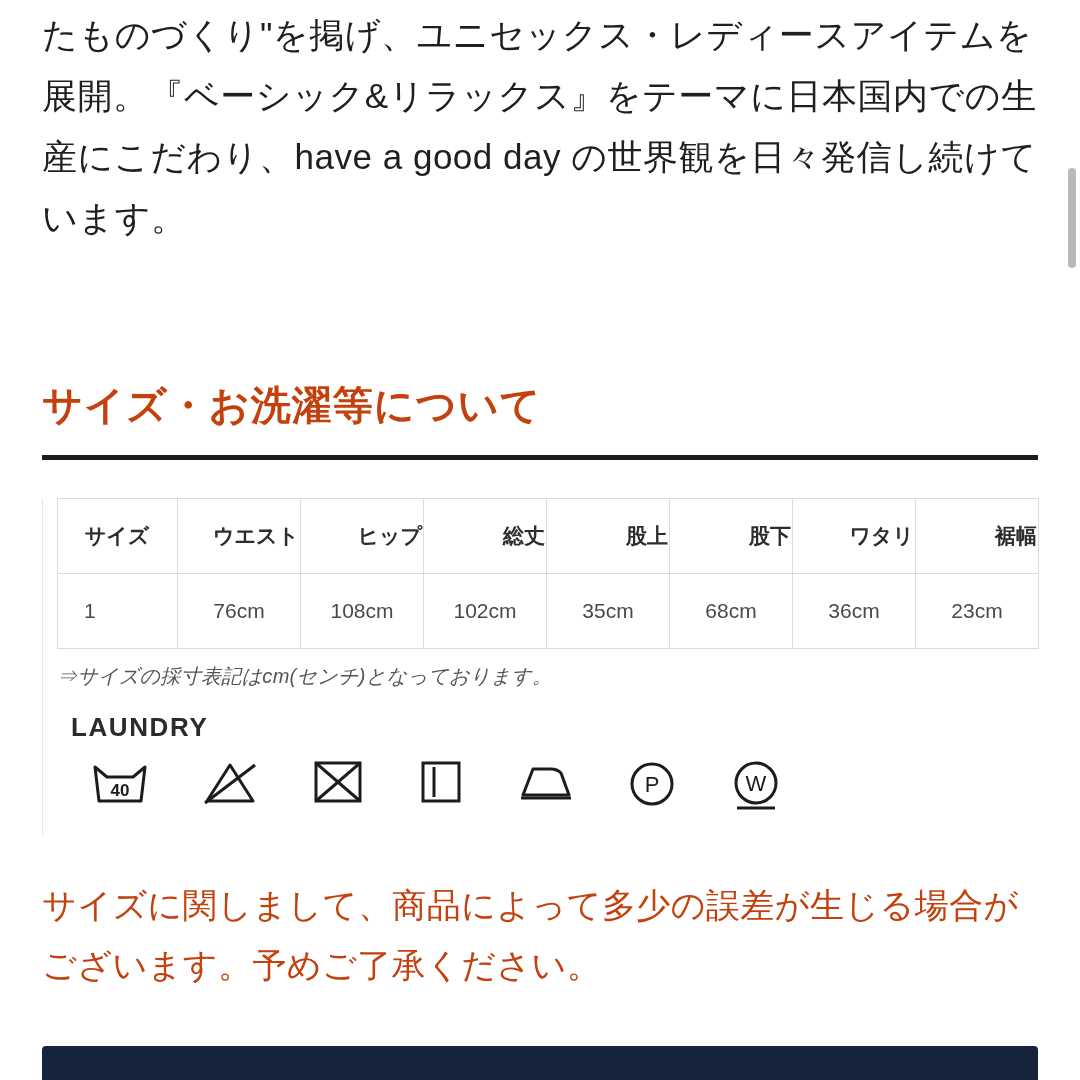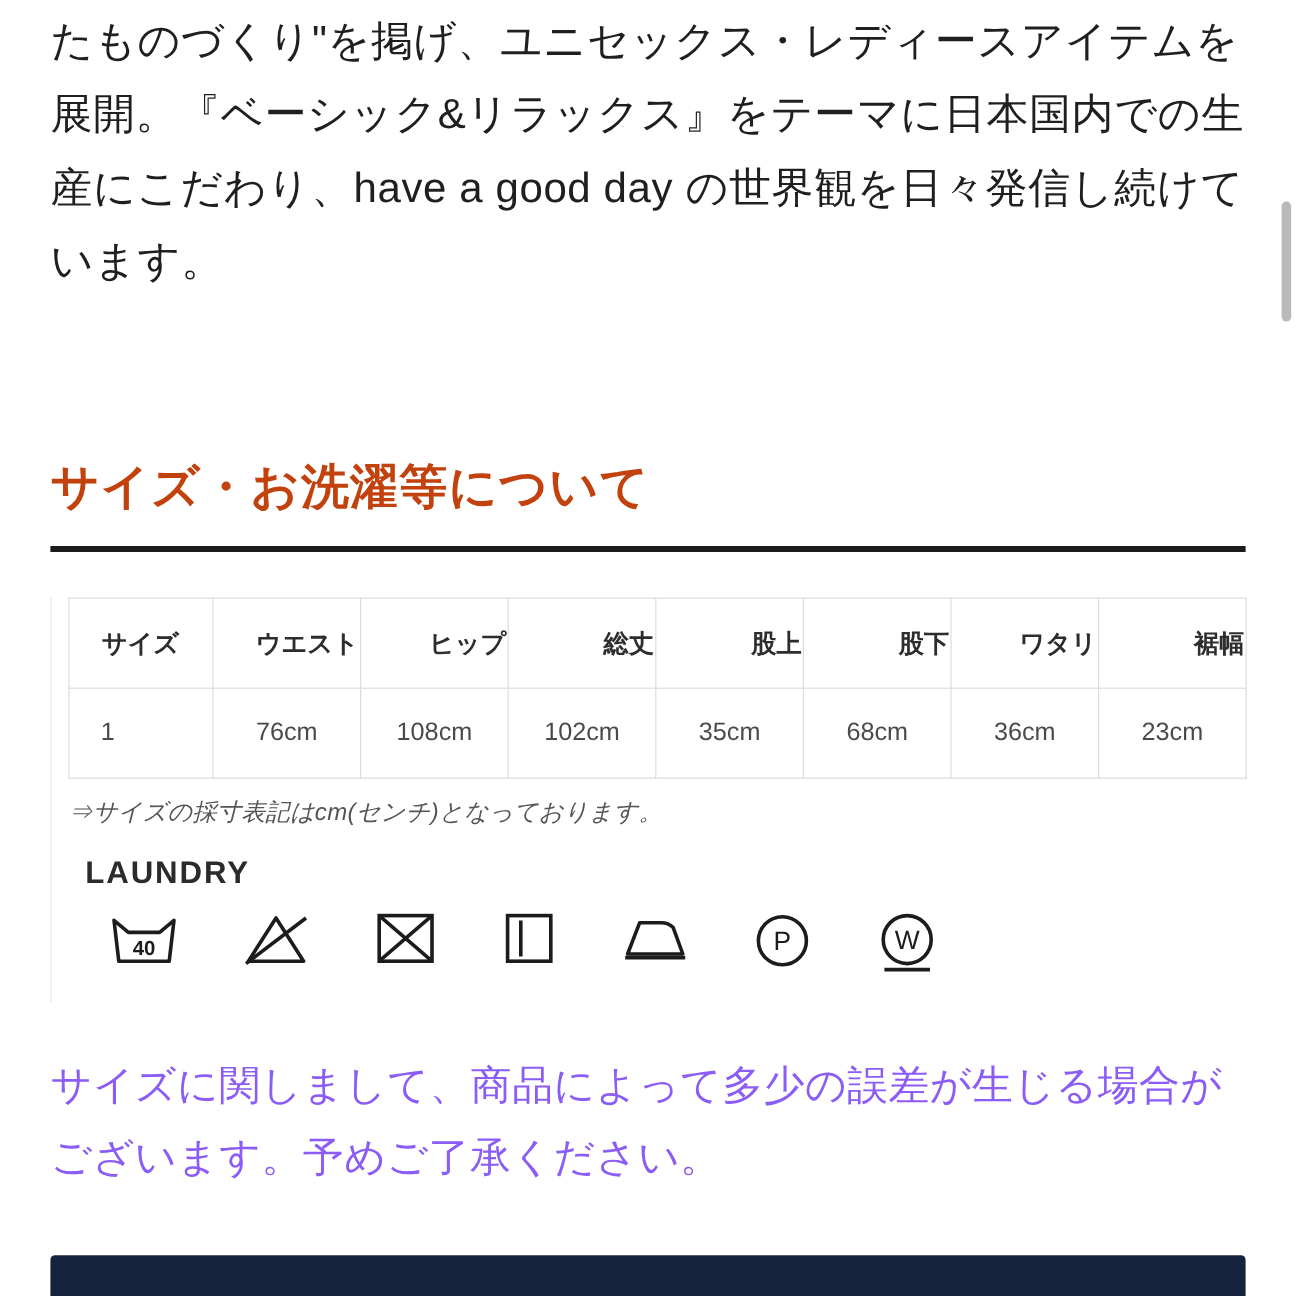--- a/index.html
+++ b/index.html
@@ -109,21 +109,21 @@
     margin: 16px 0 0 48px;
   }
   .laundry-icons svg { display: block; }
 
   
   .closing {
     margin: 0;
     padding-top: 40px;
     font-size: 34px;
     line-height: 60px;
-    color: #8b5cf6;
+    color: #c2410c;
     letter-spacing: 0.4px;
     white-space: pre-wrap;
   }
 
   
   .bottom-bar {
     position: absolute;
     left: 42px;
     right: 42px;
     bottom: 0;

